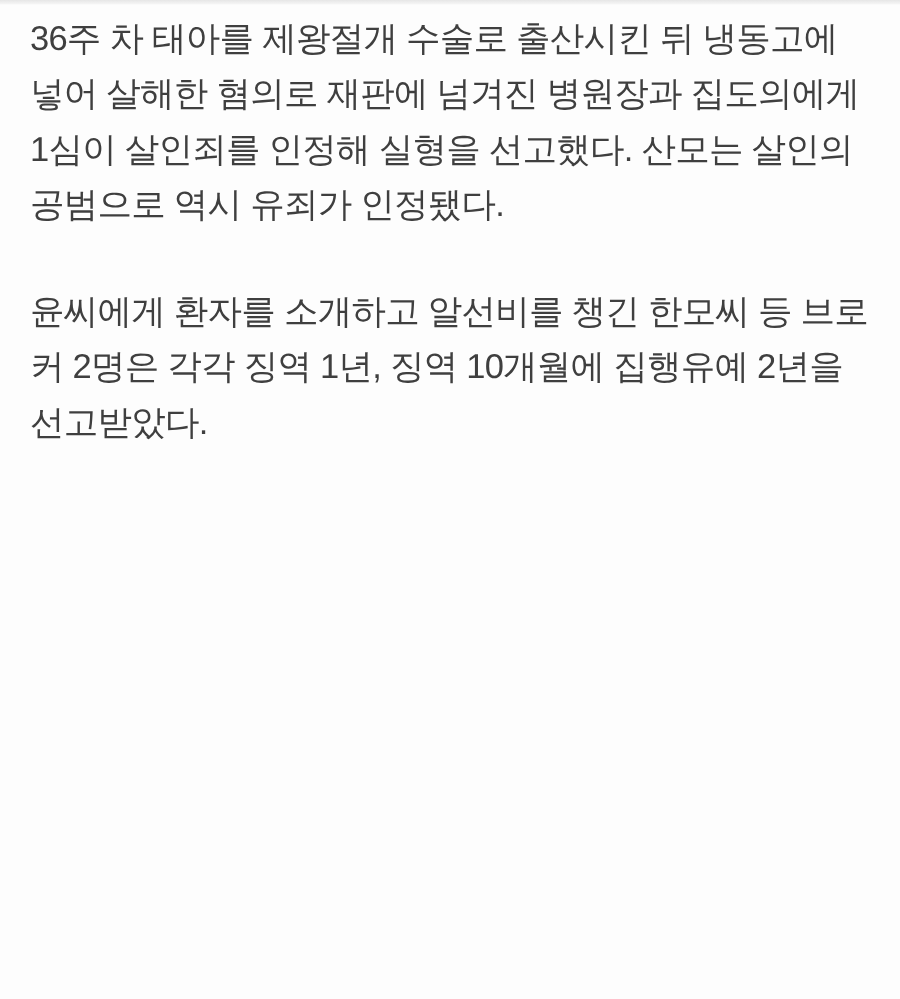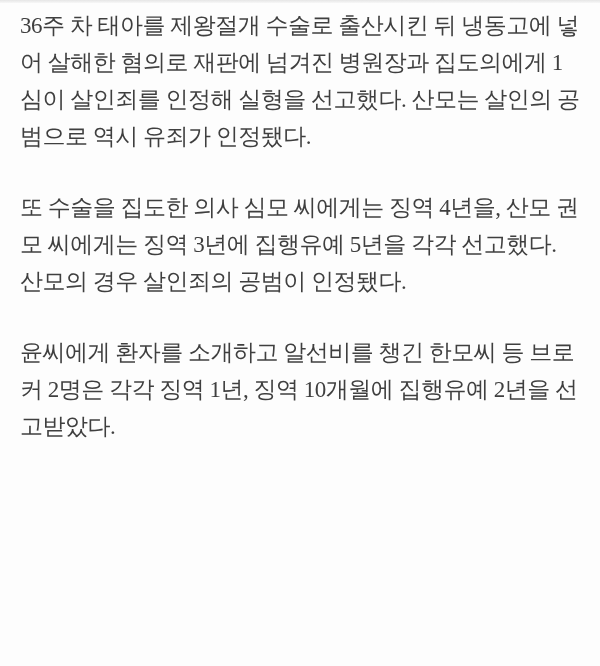--- a/index.html
+++ b/index.html
@@ -23,28 +23,26 @@
     color: #3f3f3f;
     font-size: 23px;
     line-height: 37px;
     letter-spacing: -0.5px;
     font-weight: 400;
     word-break: normal;
     text-align: left;
   }
   .article-body p {
     margin: 0 0 34px 0;
-    font-family: Liberation Serif, serif;
   }
   .article-body p:last-child {
     margin-bottom: 0;
   }
 </style>
 </head>
 <body>
 
 <div class="top-edge"></div>
 
 <div class="article-body">
   <p>36주 차 태아를 제왕절개 수술로 출산시킨 뒤 냉동고에 넣어 살해한 혐의로 재판에 넘겨진 병원장과 집도의에게 1심이 살인죄를 인정해 실형을 선고했다. 산모는 살인의 공범으로 역시 유죄가 인정됐다.</p>
-  <p>또 수술을 집도한 의사 심모 씨에게는 징역 4년을, 산모 권모 씨에게는 징역 3년에 집행유예 5년을 각각 선고했다. 산모의 경우 살인죄의 공범이 인정됐다.</p>
   <p>윤씨에게 환자를 소개하고 알선비를 챙긴 한모씨 등 브로커 2명은 각각 징역 1년, 징역 10개월에 집행유예 2년을 선고받았다.</p>
 </div>
 
 </body></html>

